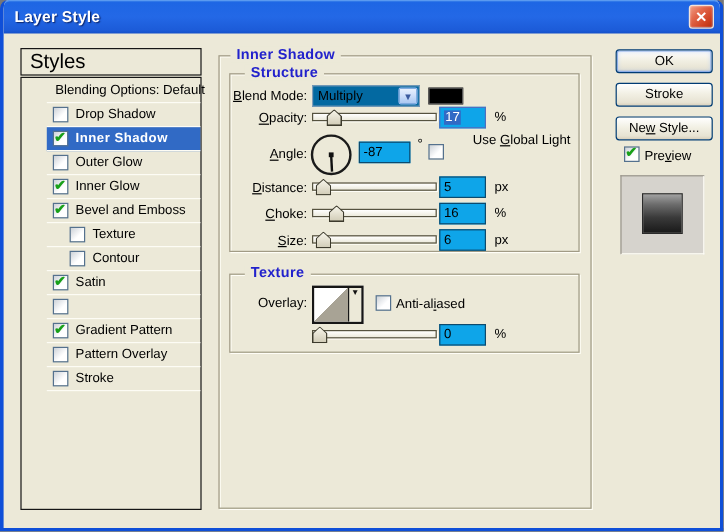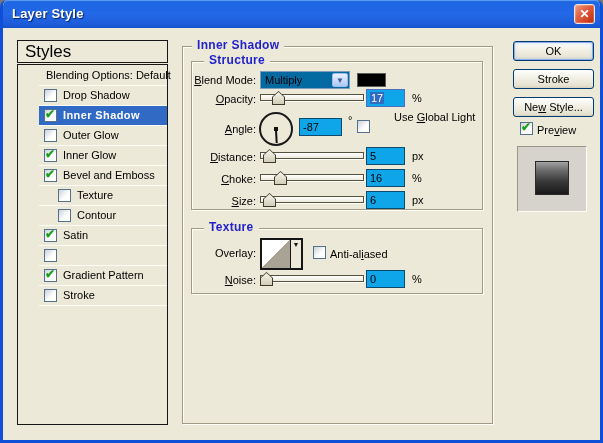--- a/index.html
+++ b/index.html
@@ -207,20 +207,26 @@
     <div class="lrow">
       <span class="cbx">
           <span class="chk">✔</span>
         </span>
       <span class="rlabel">Gradient Pattern</span>
     </div>
     <div class="lrow">
       <span class="cbx">
           <span class="chk"></span>
         </span>
+      <span class="rlabel">Pattern Overlay</span>
+    </div>
+    <div class="lrow">
+      <span class="cbx">
+          <span class="chk"></span>
+        </span>
       <span class="rlabel">Stroke</span>
     </div>
   </div>
 
   <div class="etch" style="left:179px;top:46px;width:311px;height:378px;"></div>
   <div class="gtitle" style="left:189px;top:39px;">Inner Shadow</div>
 
   <div class="etch" style="left:188px;top:61px;width:292px;height:149px;"></div>
   <div class="gtitle" style="left:201px;top:54px;">Structure</div>
 
@@ -293,21 +299,20 @@
     <span class="thumbimg"></span>
     <span class="carrow">
         <span>▼</span>
       </span>
   </div>
   <span class="cbx" style="left:310px;top:246px;">
       <span class="chk"></span>
     </span>
   <div class="unit txt" style="left:327px;top:248px;"><span>Anti-al</span><u>i</u><span>ased</span></div>
 
-  <div class="flabel" style="top:274px;"><span></span><u>N</u><span>oise:</span></div>
   <div class="slider" style="left:257px;top:272px;">
     <div class="track"></div>
     <div class="thumb" style="left:0px;">
         <i></i>
       </div>
   </div>
   <div class="vbox" style="left:363px;top:270px;">0</div>
   <div class="unit" style="left:409px;top:273px;">%</div>
 
   <div class="btn default" style="top:41px;">OK</div>

